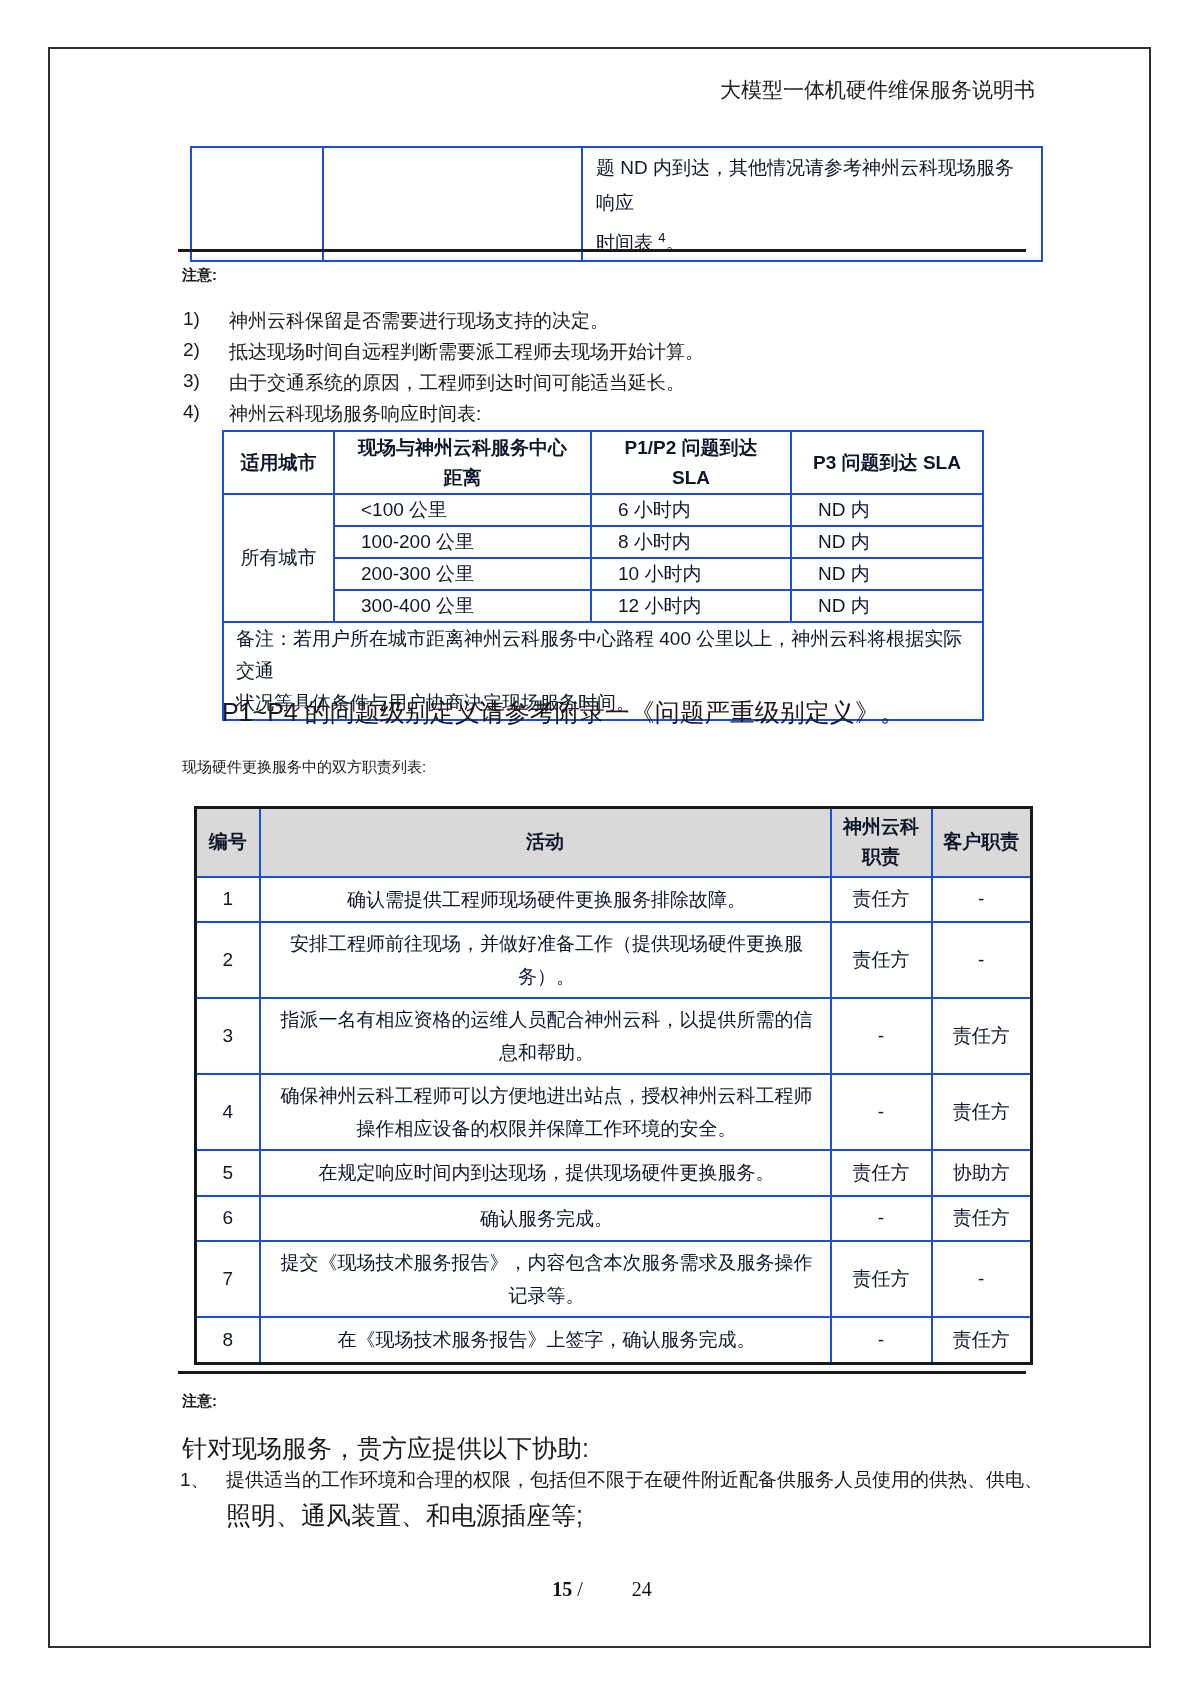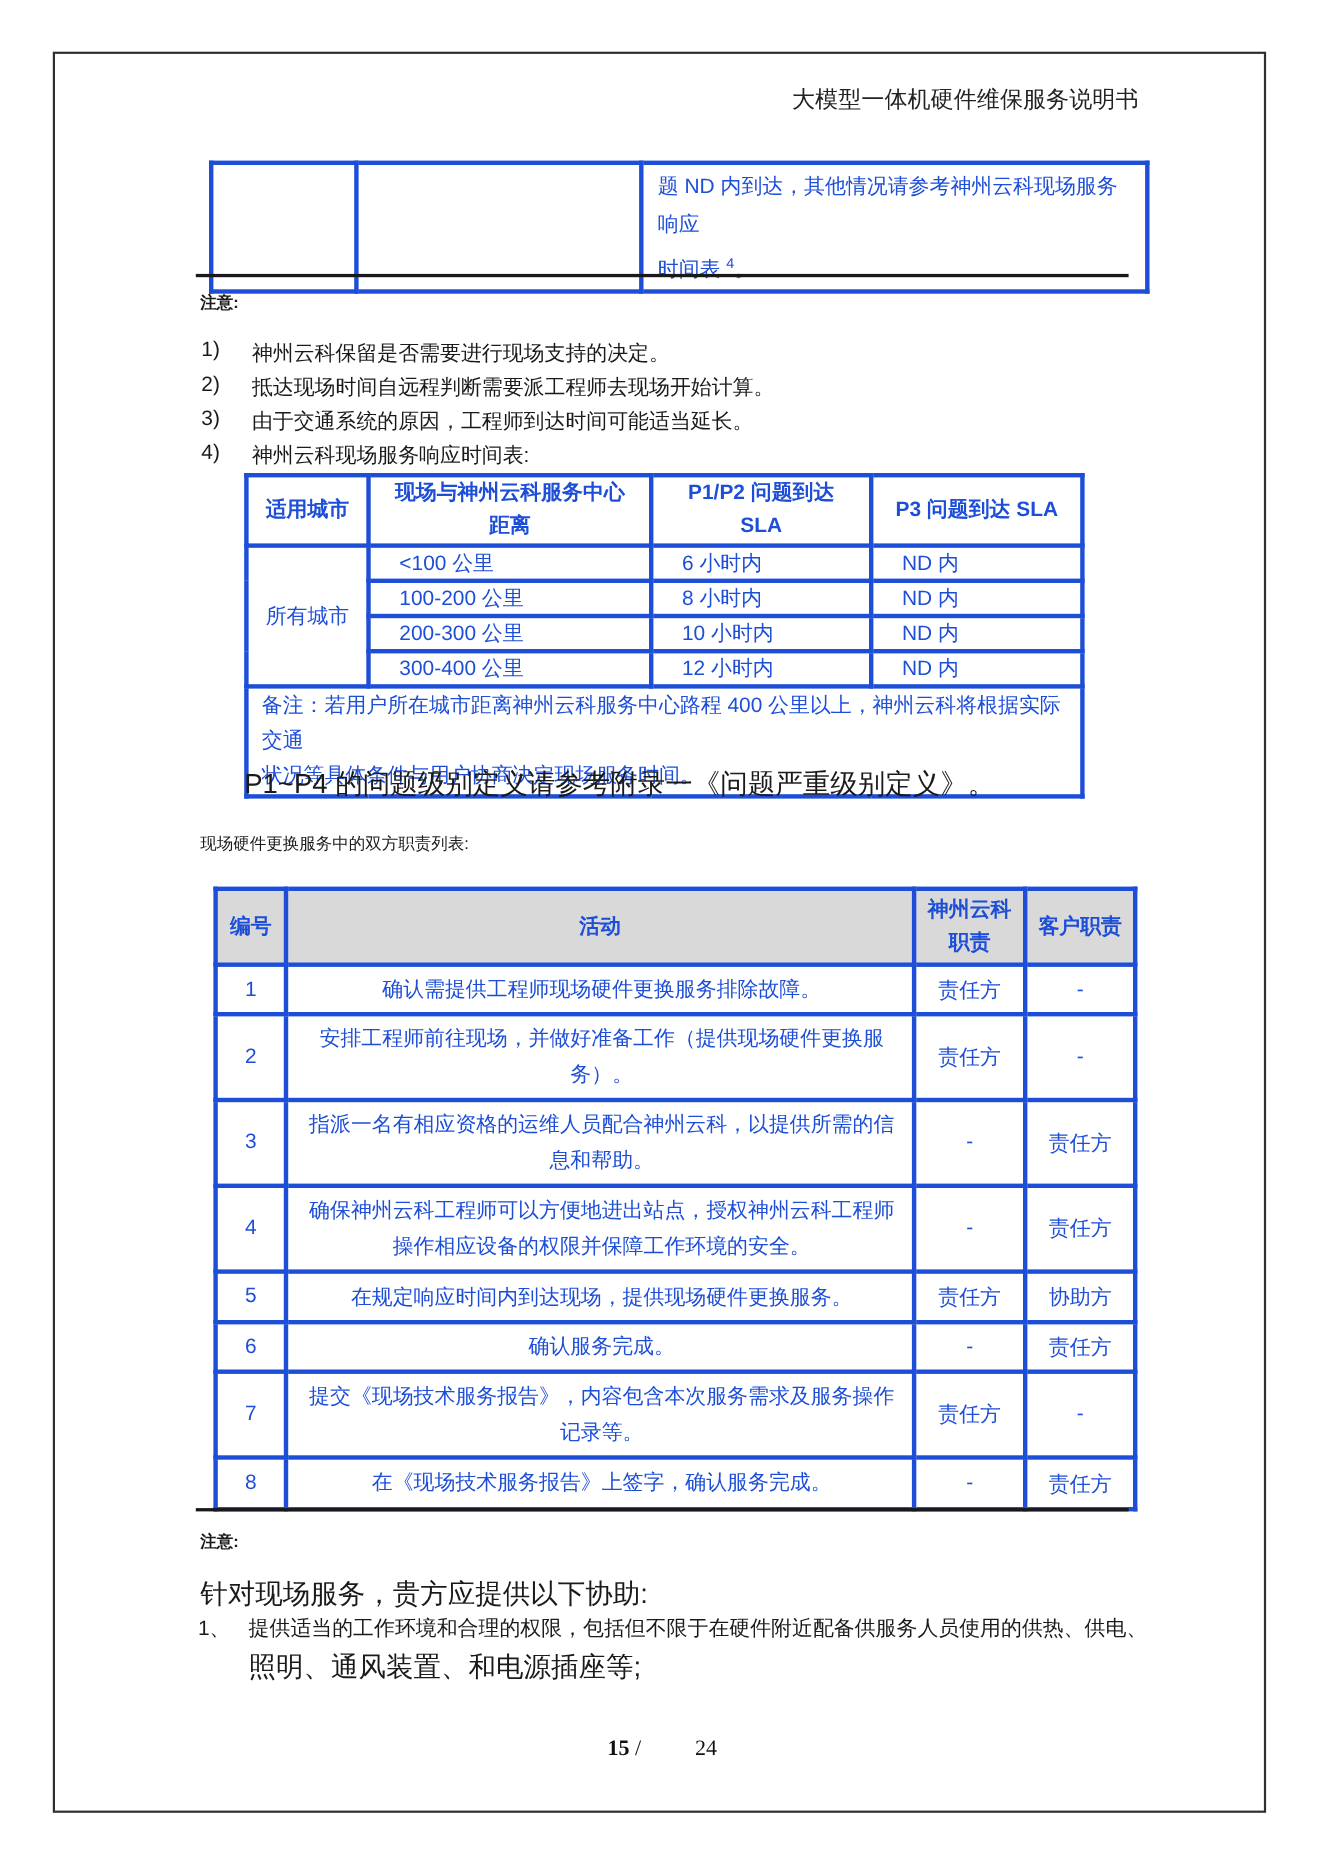--- a/index.html
+++ b/index.html
@@ -9,22 +9,22 @@
         border:2px solid #2f2f2f;box-sizing:border-box;}
   .abs{position:absolute;}
   .hdr{font-family:"Liberation Serif", serif;font-size:21px;color:#222;}
   .rule{position:absolute;height:3px;background:#191919;}
   .bold{font-weight:bold;}
   .fs19{font-size:25px;}
   .fs20{font-size:15px;}
 
   
   table{border-collapse:collapse;table-layout:fixed;}
-  td,th{border:4px solid #1d4ed8;font-size:19px;font-weight:normal;
-        vertical-align:middle;box-sizing:border-box;padding:0;color:#1d4ed8;}
+  td,th{border:2px solid #1d4ed8;font-size:19px;font-weight:normal;
+        vertical-align:middle;box-sizing:border-box;padding:0;color:#0f172a;}
   .lft{text-align:left;padding-left:26px;}
   .ctr{text-align:center;}
 
   
   .cont-table{position:absolute;left:190px;top:146px;}
   .cont-table td{height:78px;}
   .cont-text{line-height:35px;padding:2px 10px 0 13px;text-align:left;vertical-align:top;}
   sup{font-size:13px;}
 
   

